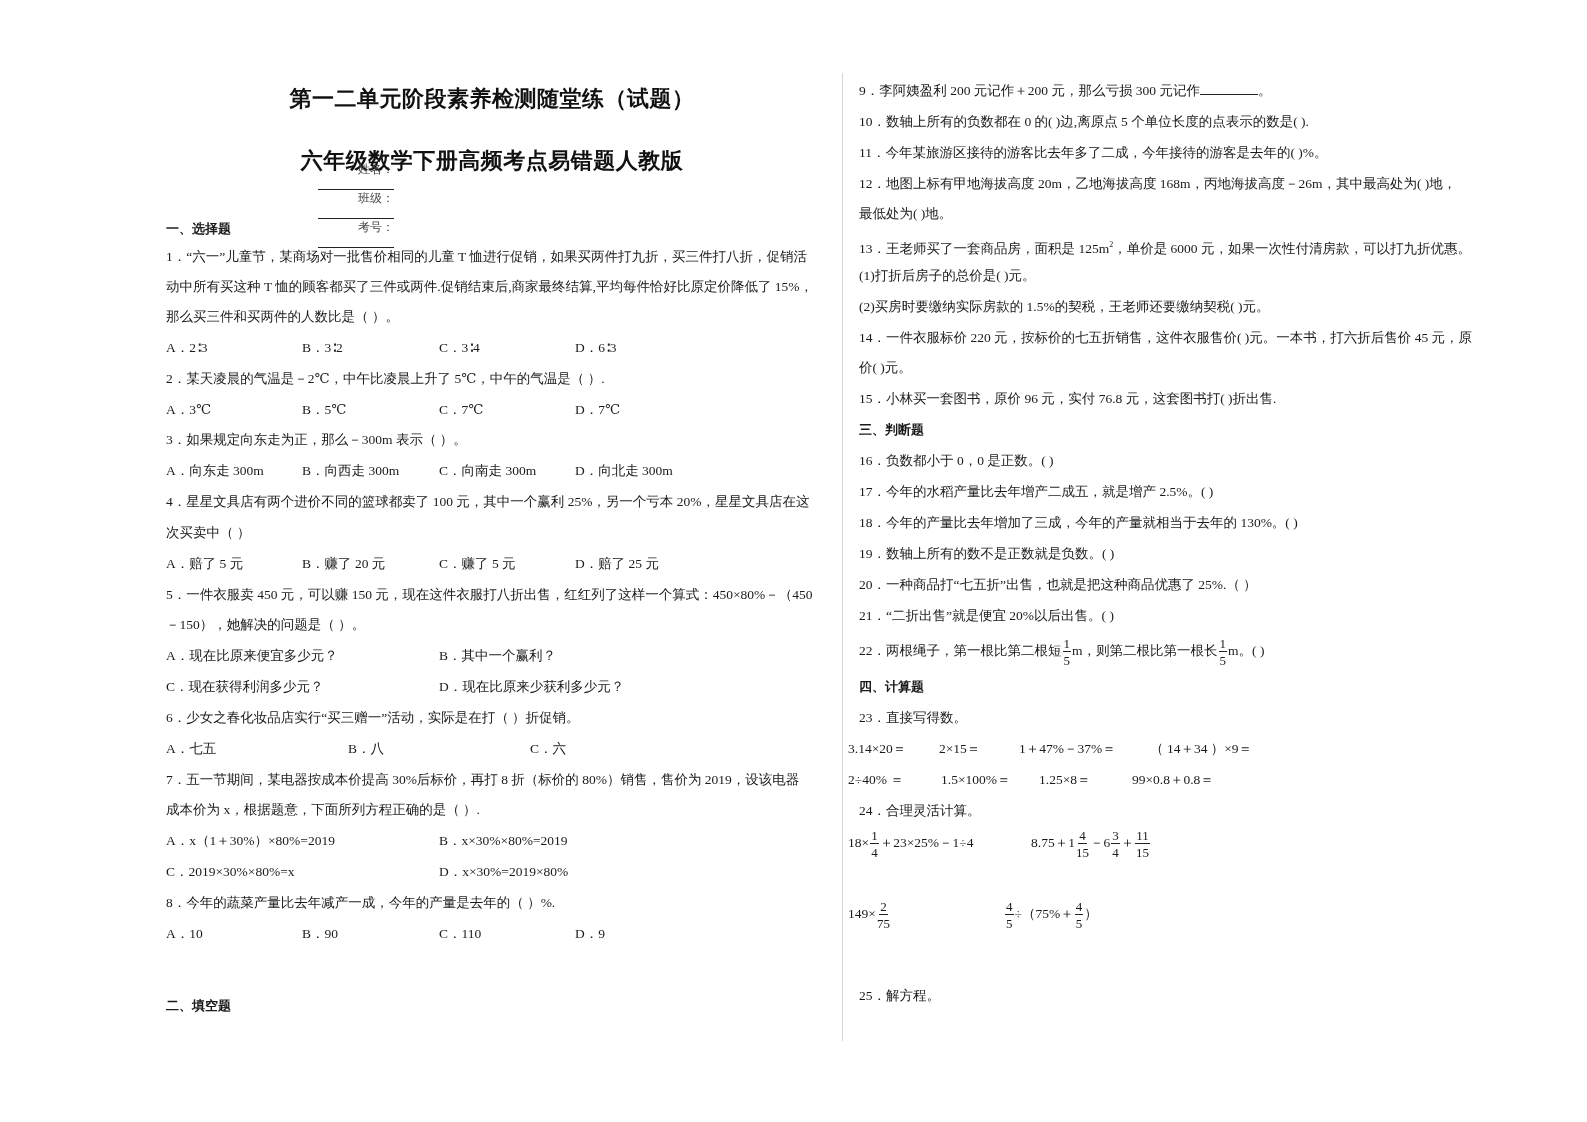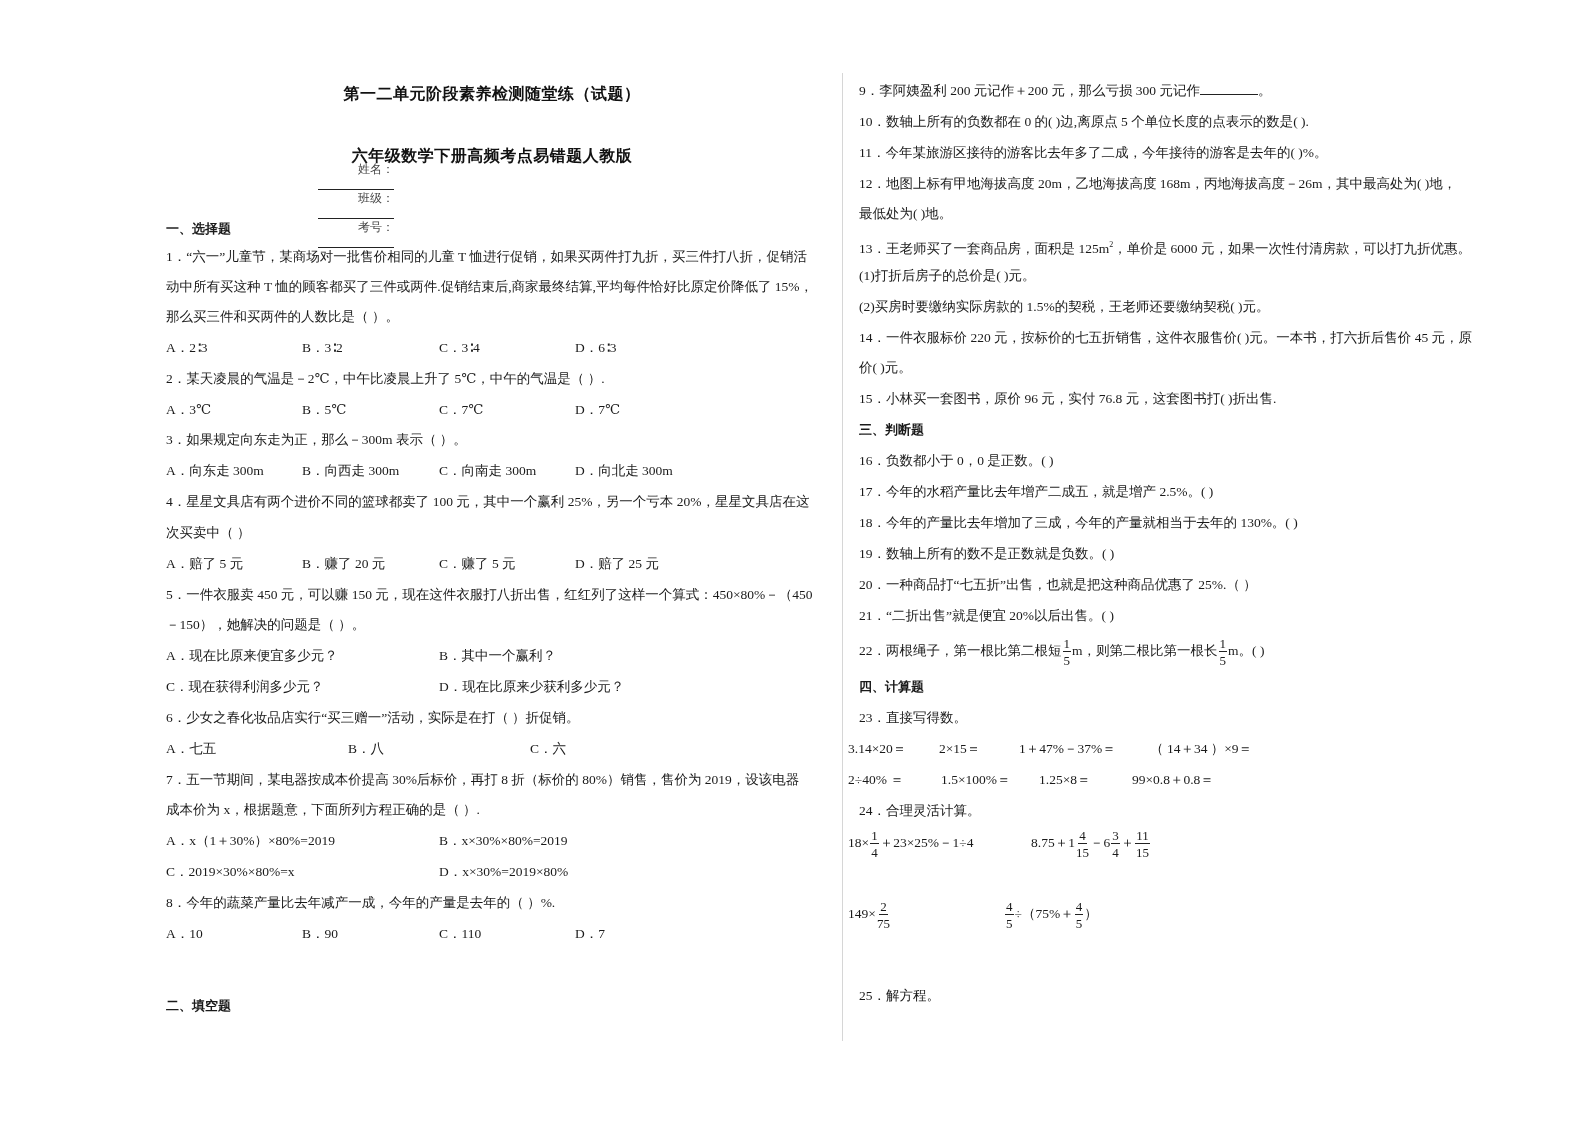--- a/index.html
+++ b/index.html
@@ -5,21 +5,21 @@
   * { margin: 0; padding: 0; box-sizing: border-box; }
   html, body { width: 1587px; height: 1122px; background: #ffffff; overflow: hidden; }
   body { position: relative; font-family: "Liberation Serif", "DejaVu Serif", serif; color: #1a1a1a; }
 
   .divider { position: absolute; left: 842px; top: 73px; width: 1px; height: 968px; background: #d6d6d6; }
 
   .col { position: absolute; top: 0; }
   .left { left: 166px; width: 668px; }
   .right { left: 859px; width: 670px; }
 
-  .title { position: absolute; left: 0; width: 668px; text-align: center; font-family: "DejaVu Sans", sans-serif; font-weight: bold; font-size: 16px; color: #111; letter-spacing: 0.5px; }
+  .title { position: absolute; left: 0; width: 668px; text-align: center; font-family: "DejaVu Sans", sans-serif; font-weight: bold; font-size: 22px; color: #111; letter-spacing: 0.5px; }
   .title1 { top: 84px; left: -8px; }
   .title2 { top: 126px; left: -8px; margin-top: 20px; }
   .info { position: absolute; top: 161px; left: 152px; font-size: 12px; color: #444; font-family: "DejaVu Sans", sans-serif; display: flex; align-items: flex-end; flex-direction: column; }
   .info .blank { display: inline-block; border-bottom: 1px solid #222; height: 12px; }
 
   .line { position: absolute; left: 0; font-size: 13.5px; line-height: 18px; white-space: nowrap; }
   .sec { font-family: "DejaVu Sans", sans-serif; font-weight: bold; font-size: 13px; }
   .opt { position: absolute; font-size: 13.5px; white-space: nowrap; }
 
   .frac { display: inline-flex; flex-direction: column; align-items: center; vertical-align: middle; line-height: 1; margin: 0 1px; font-size: 13px; }
@@ -90,21 +90,21 @@
   <div class="line" style="top:801px">成本价为 x，根据题意，下面所列方程正确的是（    ）.</div>
   <div class="opt" style="top:832px;left:0">A．x（1＋30%）×80%=2019</div>
   <div class="opt" style="top:832px;left:273px">B．x×30%×80%=2019</div>
   <div class="opt" style="top:863px;left:0">C．2019×30%×80%=x</div>
   <div class="opt" style="top:863px;left:273px">D．x×30%=2019×80%</div>
 
   <div class="line" style="top:894px">8．今年的蔬菜产量比去年减产一成，今年的产量是去年的（      ）%.</div>
   <div class="opt" style="top:925px;left:0">A．10</div>
   <div class="opt" style="top:925px;left:136px">B．90</div>
   <div class="opt" style="top:925px;left:273px">C．110</div>
-  <div class="opt" style="top:925px;left:409px">D．7</div>
+  <div class="opt" style="top:925px;left:409px">D．9</div>
 
   <div class="line sec" style="top:997px">二、填空题</div>
 </div>
 
 <div class="col right">
   <div class="line" style="top:82px">
     <span>9．李阿姨盈利 200 元记作＋200 元，那么亏损 300 元记作</span><span class="u" style="width:58px"></span><span>。</span>
   </div>
   <div class="line" style="top:113px">10．数轴上所有的负数都在 0 的(        )边,离原点 5 个单位长度的点表示的数是(              ).</div>
   <div class="line" style="top:144px">11．今年某旅游区接待的游客比去年多了二成，今年接待的游客是去年的(                   )%。</div>

